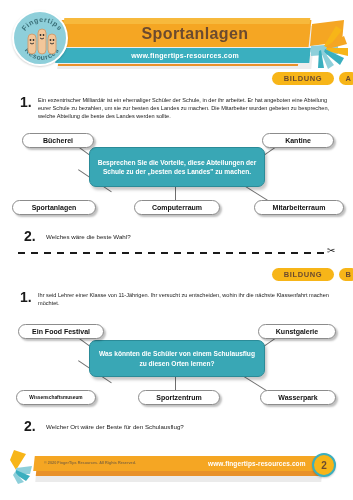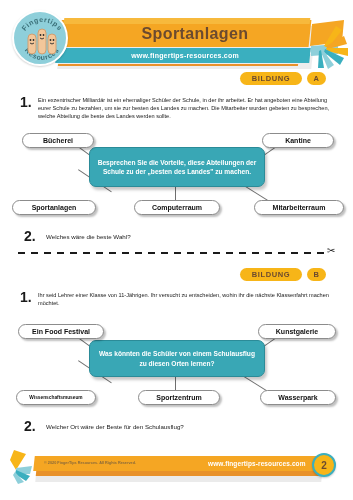--- a/index.html
+++ b/index.html
@@ -85,21 +85,21 @@
   }
 
   
   .tag-row { position: absolute; width: 353px; height: 14px; }
   .tag-pill {
     position: absolute;
     background: #f7b518;
     border-radius: 7px;
     height: 13px; line-height: 13px;
     color: #6b4a2f; font-size: 7.5px; font-weight: bold;
-    text-align: center; letter-spacing: .6px;
+    text-align: center; letter-spacing: .6px; margin-left: 32px;
   }
   .tag-subject { left: 240px; width: 62px; }
   .tag-letter  { left: 307px; width: 19px; }
 
   
   .qnum {
     position: absolute;
     font-size: 14px; font-weight: bold; color: #1a1a1a;
     font-family: "Liberation Sans", sans-serif;
   }

